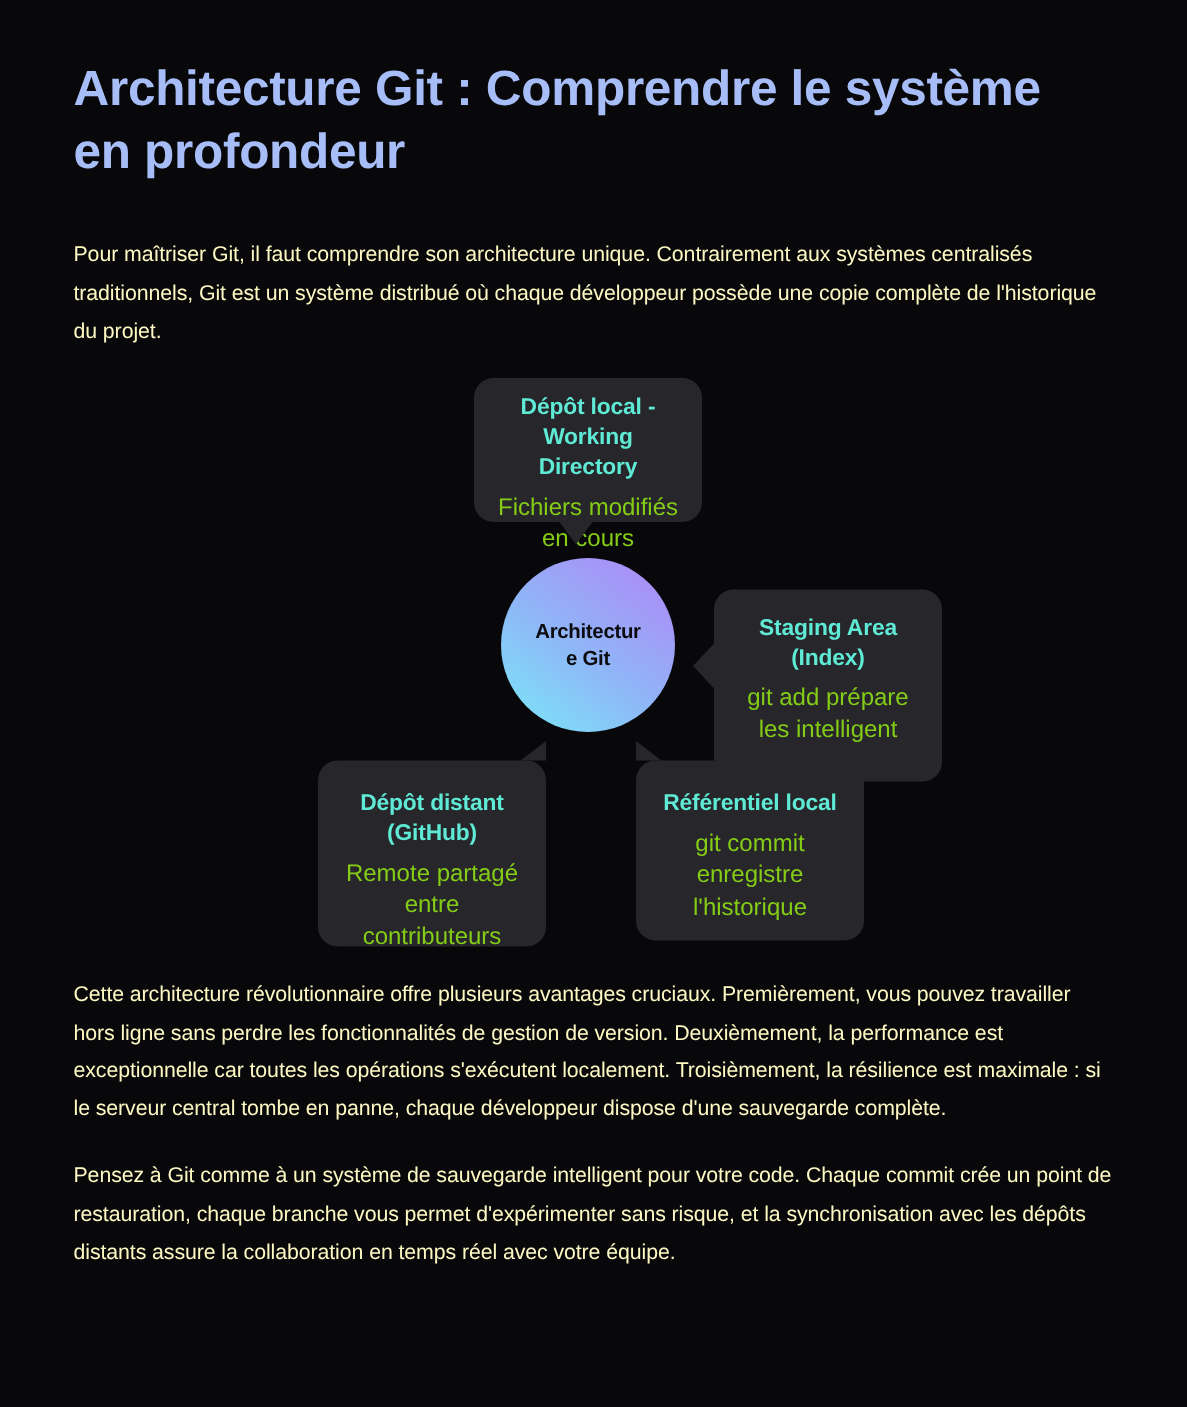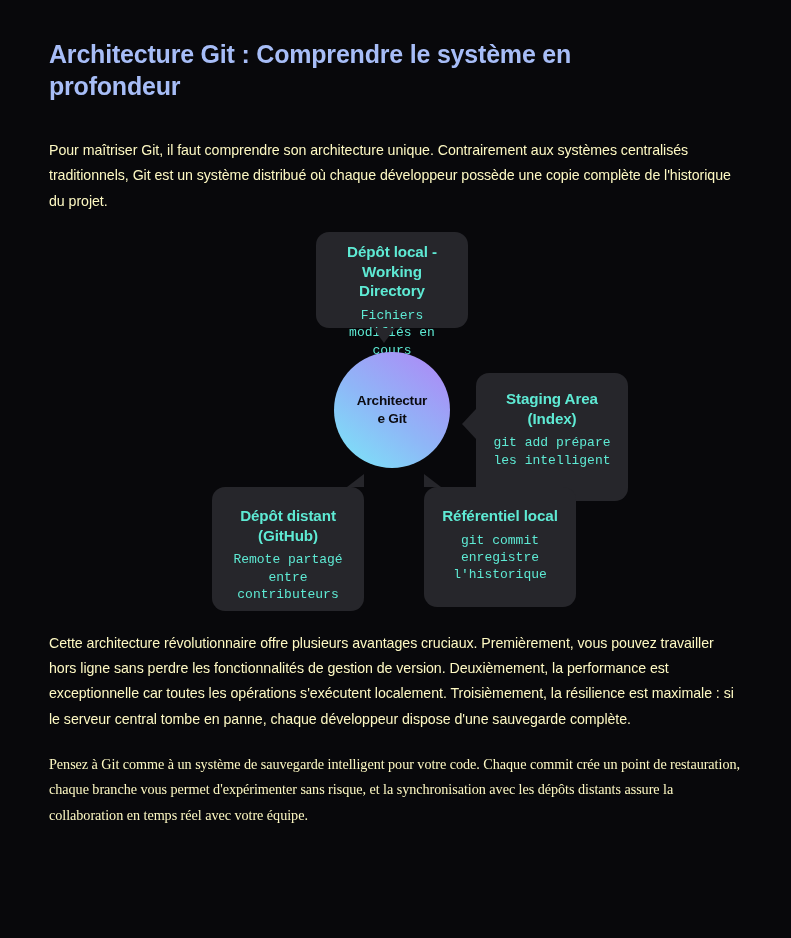--- a/index.html
+++ b/index.html
@@ -17,40 +17,40 @@
     position: relative;
     width: 791px;
     height: 938px;
     padding: 0 49px;
   }
 
   
   .article-title {
     margin: 0;
     padding-top: 38px;
-    font-size: 25px;
+    font-size: 33px;
     line-height: 1.28;
     font-weight: 700;
     letter-spacing: -0.2px;
     color: #a7bdf7;
     max-width: 650px;
   }
 
   
   .body-text {
     margin: 0;
     color: #fef9c3;
     font-size: 14.2px;
     line-height: 1.78;
     max-width: 700px;
     letter-spacing: -0.05px;
   }
   .intro-para { margin-top: 36px; }
   .after-para-1 { margin-top: 0; }
-  .after-para-2 { margin-top: 20px; font-family: Liberation Serif, serif; }
+  .after-para-2 { margin-top: 20px; }
 
   
   .diagram {
     position: relative;
     width: 693px;
     height: 375px;
     margin: 18px 0 24px -1px;
   }
 
   .node {
@@ -65,25 +65,24 @@
     display: block;
     font-size: 15.2px;
     font-weight: 700;
     line-height: 1.3;
     color: #5eead4;
     letter-spacing: -0.1px;
   }
   .node-desc {
     display: block;
     margin-top: 6px;
-    font-size: 13px;
+    font-size: 16px;
     line-height: 1.33;
-    color: #5eead4;
+    color: #84cc16;
     font-weight: 400;
-    font-family: Liberation Mono, monospace;
   }
 
   
   .node::after {
     content: "";
     position: absolute;
     width: 0; height: 0;
   }
 
   

